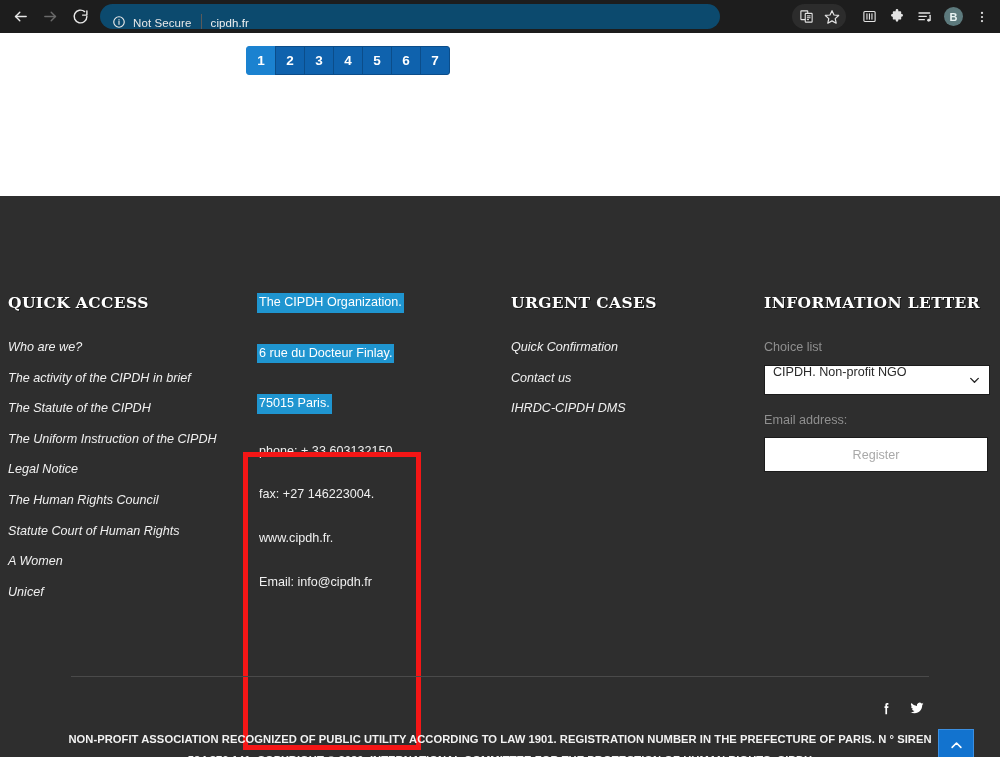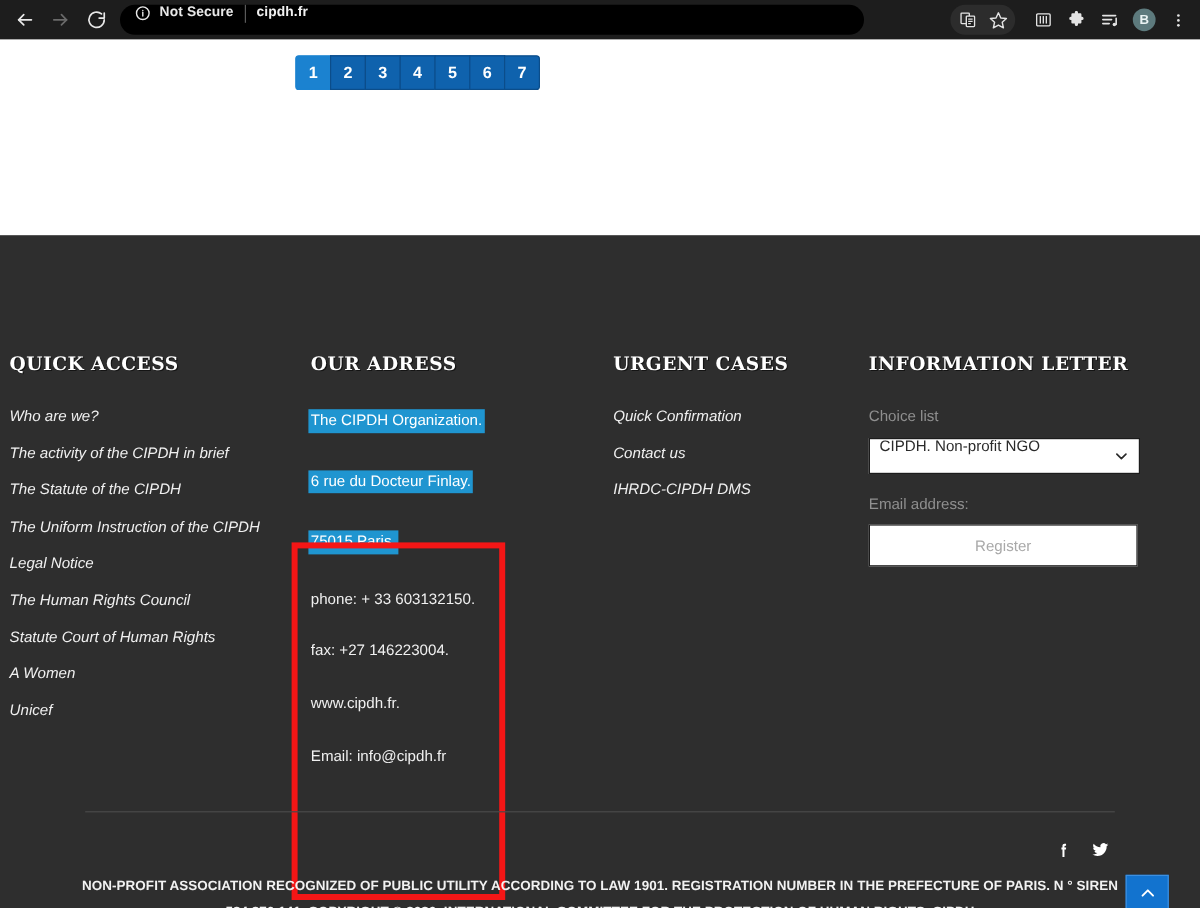--- a/index.html
+++ b/index.html
@@ -23,26 +23,25 @@
     display: flex; align-items: center; justify-content: center;
     color: #e8e8e8; border-radius: 50%;
   }
   .nav-btn svg { display: block; }
   .nav-btn.disabled { color: #6a6a6a; }
 
   .omnibox {
     margin-left: 6px;
     height: 25px; flex: 0 0 auto;
     min-width: 620px;
-    background: #000000;
+    background: #0c4a6e;
     border-radius: 13px;
-    display: flex; align-items: flex-start;
+    display: flex; align-items: flex-end;
     padding: 0 12px;
     color: #e8e8e8;
-    font-weight: bold;
   }
   .info-icon { width: 14px; height: 14px; margin-right: 7px; flex: 0 0 auto; }
   .not-secure-label { font-size: 11.5px; color: #e8e8e8; white-space: nowrap; letter-spacing: .1px; }
   .omni-sep { width: 1px; height: 15px; background: #5a5a5a; margin: 0 9px; }
   .omni-url { font-size: 11.5px; color: #f1f1f1; white-space: nowrap; letter-spacing: .1px; }
 
   .toolbar-right {
     margin-left: auto; display: flex; align-items: center;
     gap: 2px; padding-right: 5px;
   }
@@ -95,21 +94,21 @@
   .footer {
     position: absolute; left: 0; top: 163px;
     width: 1000px; height: 561px;
     background: #2e2e2e;
     color: #f3f3f3;
   }
   .col { position: absolute; top: 97px; }
   .col-1 { left: 8px;   width: 236px; }
   .col-2 { left: 259px; width: 160px; }
   .col-3 { left: 511px; width: 240px; }
-  .col-4 { left: 724px; width: 226px; }
+  .col-4 { left: 764px; width: 226px; }
 
   .col-title {
     font-family: "DejaVu Serif", serif;
     font-size: 15.5px; font-weight: bold;
     letter-spacing: .4px;
     color: #ffffff;
     text-shadow: 1px 1px 0 rgba(0,0,0,.55);
     margin-bottom: 29px;
     white-space: nowrap;
   }
@@ -318,21 +317,20 @@
         <a class="lnk" href="#">The Uniform Instruction of the CIPDH</a>
         <a class="lnk" href="#">Legal Notice</a>
         <a class="lnk" href="#">The Human Rights Council</a>
         <a class="lnk" href="#">Statute Court of Human Rights</a>
         <a class="lnk" href="#">A Women</a>
         <a class="lnk" href="#">Unicef</a>
       </div>
     </div>
 
     <div class="col col-2">
-      <div class="col-title">OUR ADRESS</div>
       <div>
         <div class="addr-line hl">The CIPDH Organization.</div>
         <div class="addr-line hl">6 rue du Docteur Finlay.</div>
         <div class="addr-line hl">75015 Paris.</div>
         <div class="addr-line">phone: + 33 603132150.</div>
         <div class="addr-line">fax: +27 146223004.</div>
         <div class="addr-line">www.cipdh.fr.</div>
         <div class="addr-line">Email: info@cipdh.fr</div>
       </div>
     </div>

